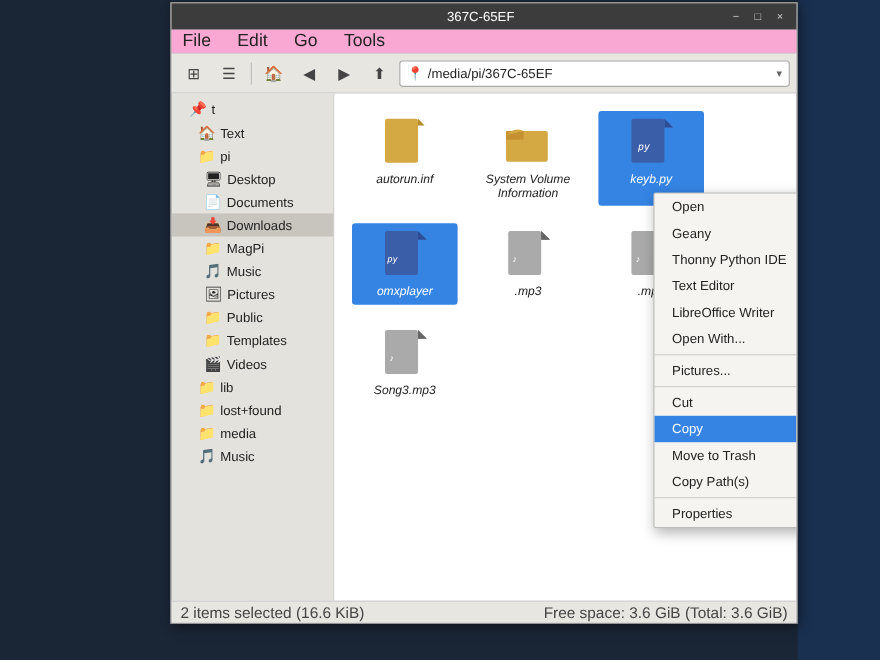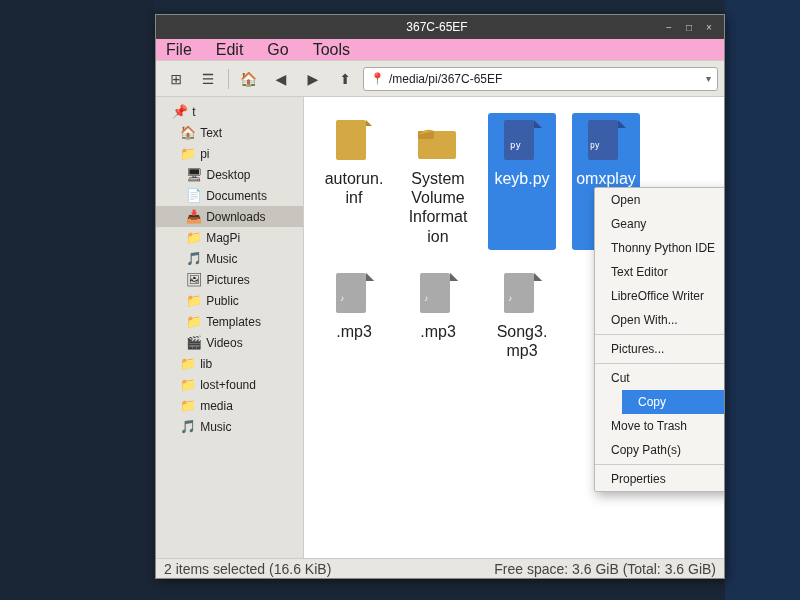--- a/index.html
+++ b/index.html
@@ -9,21 +9,21 @@
       background: #1a2a3a;
       font-family: 'Arial', sans-serif;
       font-size: 13px;
       overflow: hidden;
       position: relative;
     }
 
     
     .window {
       position: absolute;
-      top: 14px;
+      top: 2px;
       left: 155px;
       width: 570px;
       height: 565px;
       background: #f0eeeb;
       border: 1px solid #888;
       box-shadow: 2px 2px 10px rgba(0,0,0,0.5);
       display: flex;
       flex-direction: column;
     }
 
@@ -143,40 +143,41 @@
       flex-wrap: wrap;
       align-content: flex-start;
       padding: 16px;
       gap: 16px;
     }
 
     .file-item {
       display: flex;
       flex-direction: column;
       align-items: center;
-      width: 68px;
+      width: 96px;
       cursor: pointer;
       padding: 4px;
       border-radius: 3px;
+      font-style: italic;
     }
     .file-item.selected { background: #3584e4; }
     .file-item.selected .file-label { color: #fff; }
 
     .file-icon {
       width: 48px;
       height: 48px;
       display: flex;
       align-items: center;
       justify-content: center;
       font-size: 36px;
       margin-bottom: 4px;
     }
 
     .file-label {
-      font-size: 16px;
+      font-size: 11px;
       color: #222;
       text-align: center;
       word-break: break-word;
       line-height: 1.2;
     }
 
     
     .context-menu {
       position: absolute;
       top: 90px;
@@ -190,21 +191,20 @@
     }
     .ctx-item {
       padding: 5px 16px;
       font-size: 12px;
       color: #222;
       cursor: pointer;
     }
     .ctx-item.highlighted {
       background: #3584e4;
       color: #fff;
-      margin-left: 27px;
     }
     .ctx-sep {
       height: 1px;
       background: #ccc;
       margin: 2px 0;
     }
 
     
     .statusbar {
       background: #e8e6e1;

